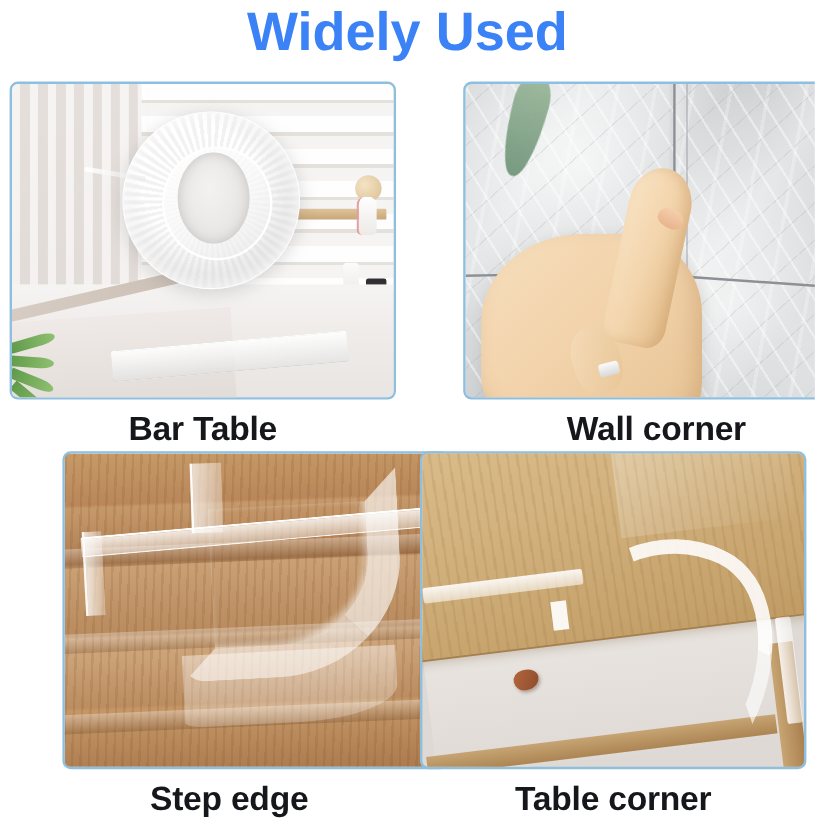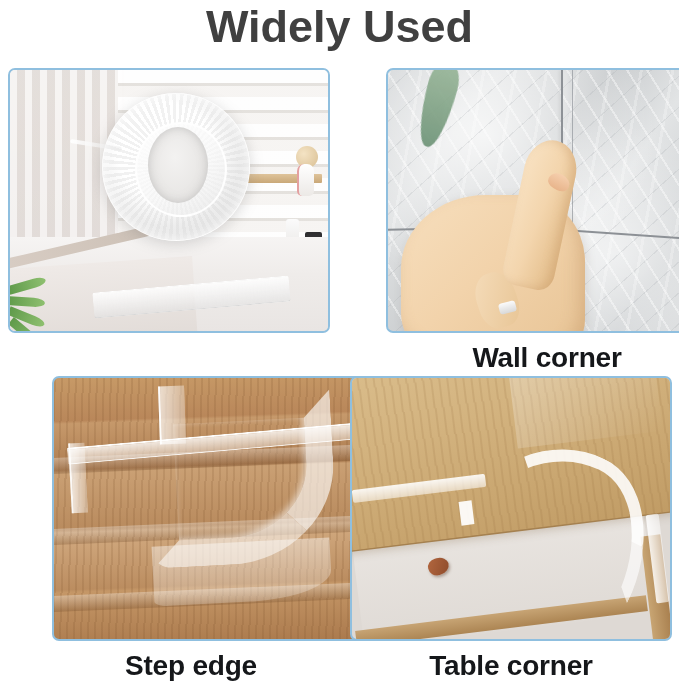--- a/index.html
+++ b/index.html
@@ -24,21 +24,21 @@
     position: absolute;
     top: 0px;
     left: 0;
     width: 679px;
     height: 58px;
     line-height: 54px;
     text-align: center;
     font-size: 45px;
     font-weight: bold;
     letter-spacing: 0px;
-    color: #404040;
+    color: #3b82f6;
     white-space: nowrap;
   }
 
   
   .grid {
     position: absolute;
     top: 68px;
     left: 8px;
     width: 664px;
     height: 612px;
@@ -410,20 +410,21 @@
           <div class="roll-inner"></div>
         </div>
         <div class="tape-tail"></div>
         <div class="plant">
           <div class="leaf"></div>
           <div class="leaf"></div>
           <div class="leaf"></div>
           <div class="leaf"></div>
         </div>
       </div>
+      <div class="caption">Bar Table</div>
     </div>
 
     <div class="cell c2">
       <div class="photo p2">
         <div class="veins"></div>
         <div class="grout-v"></div>
         <div class="grout-v2"></div>
         <div class="grout-hl"></div>
         <div class="grout-hr"></div>
         <div class="leaf2"></div>

